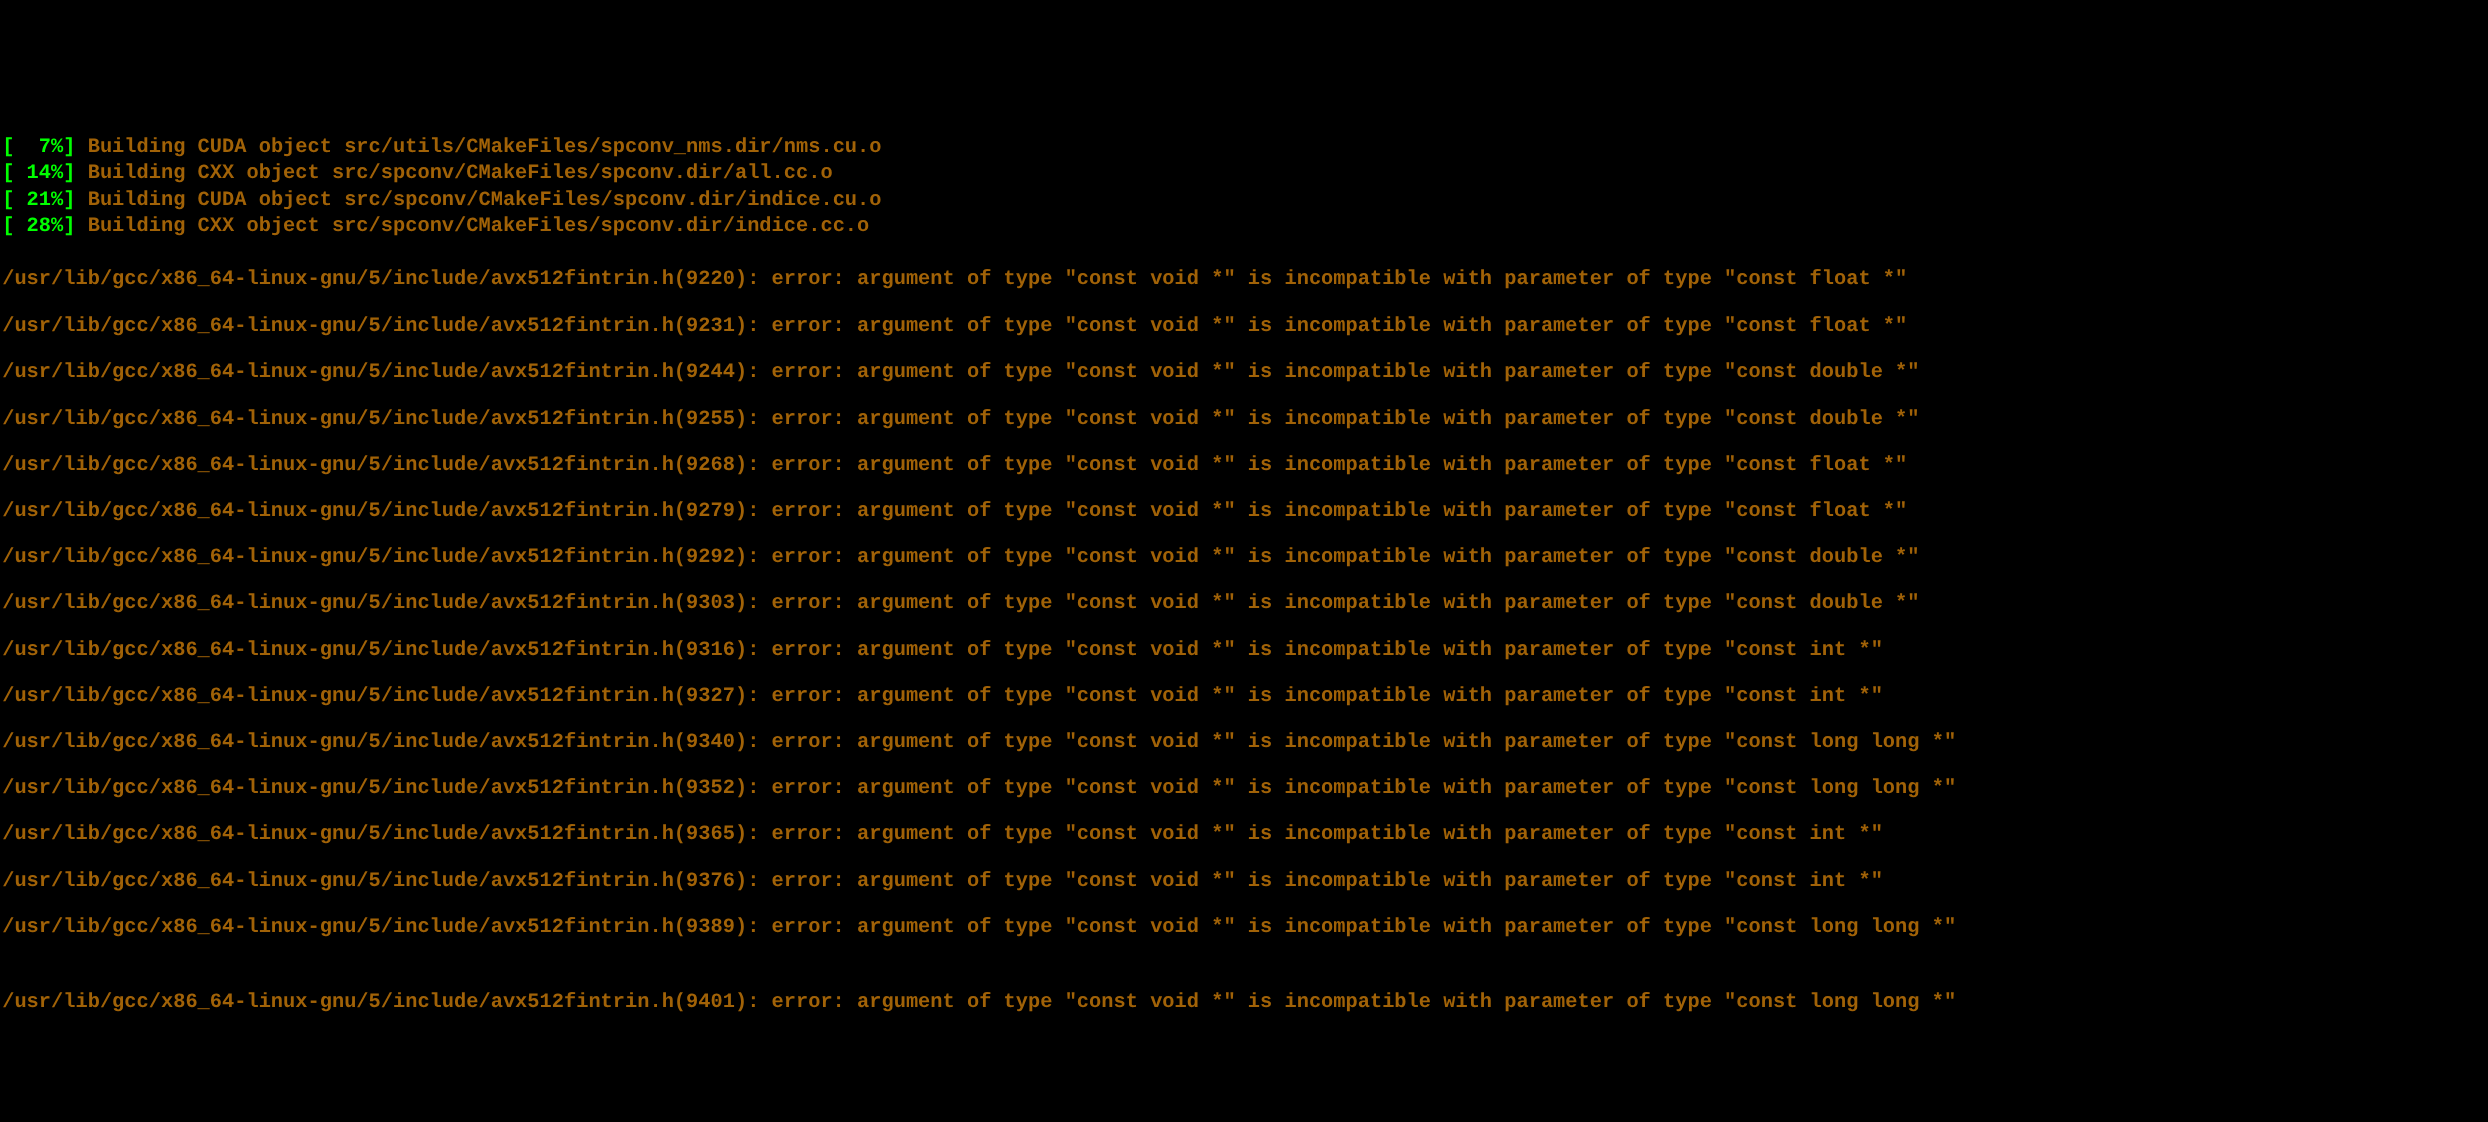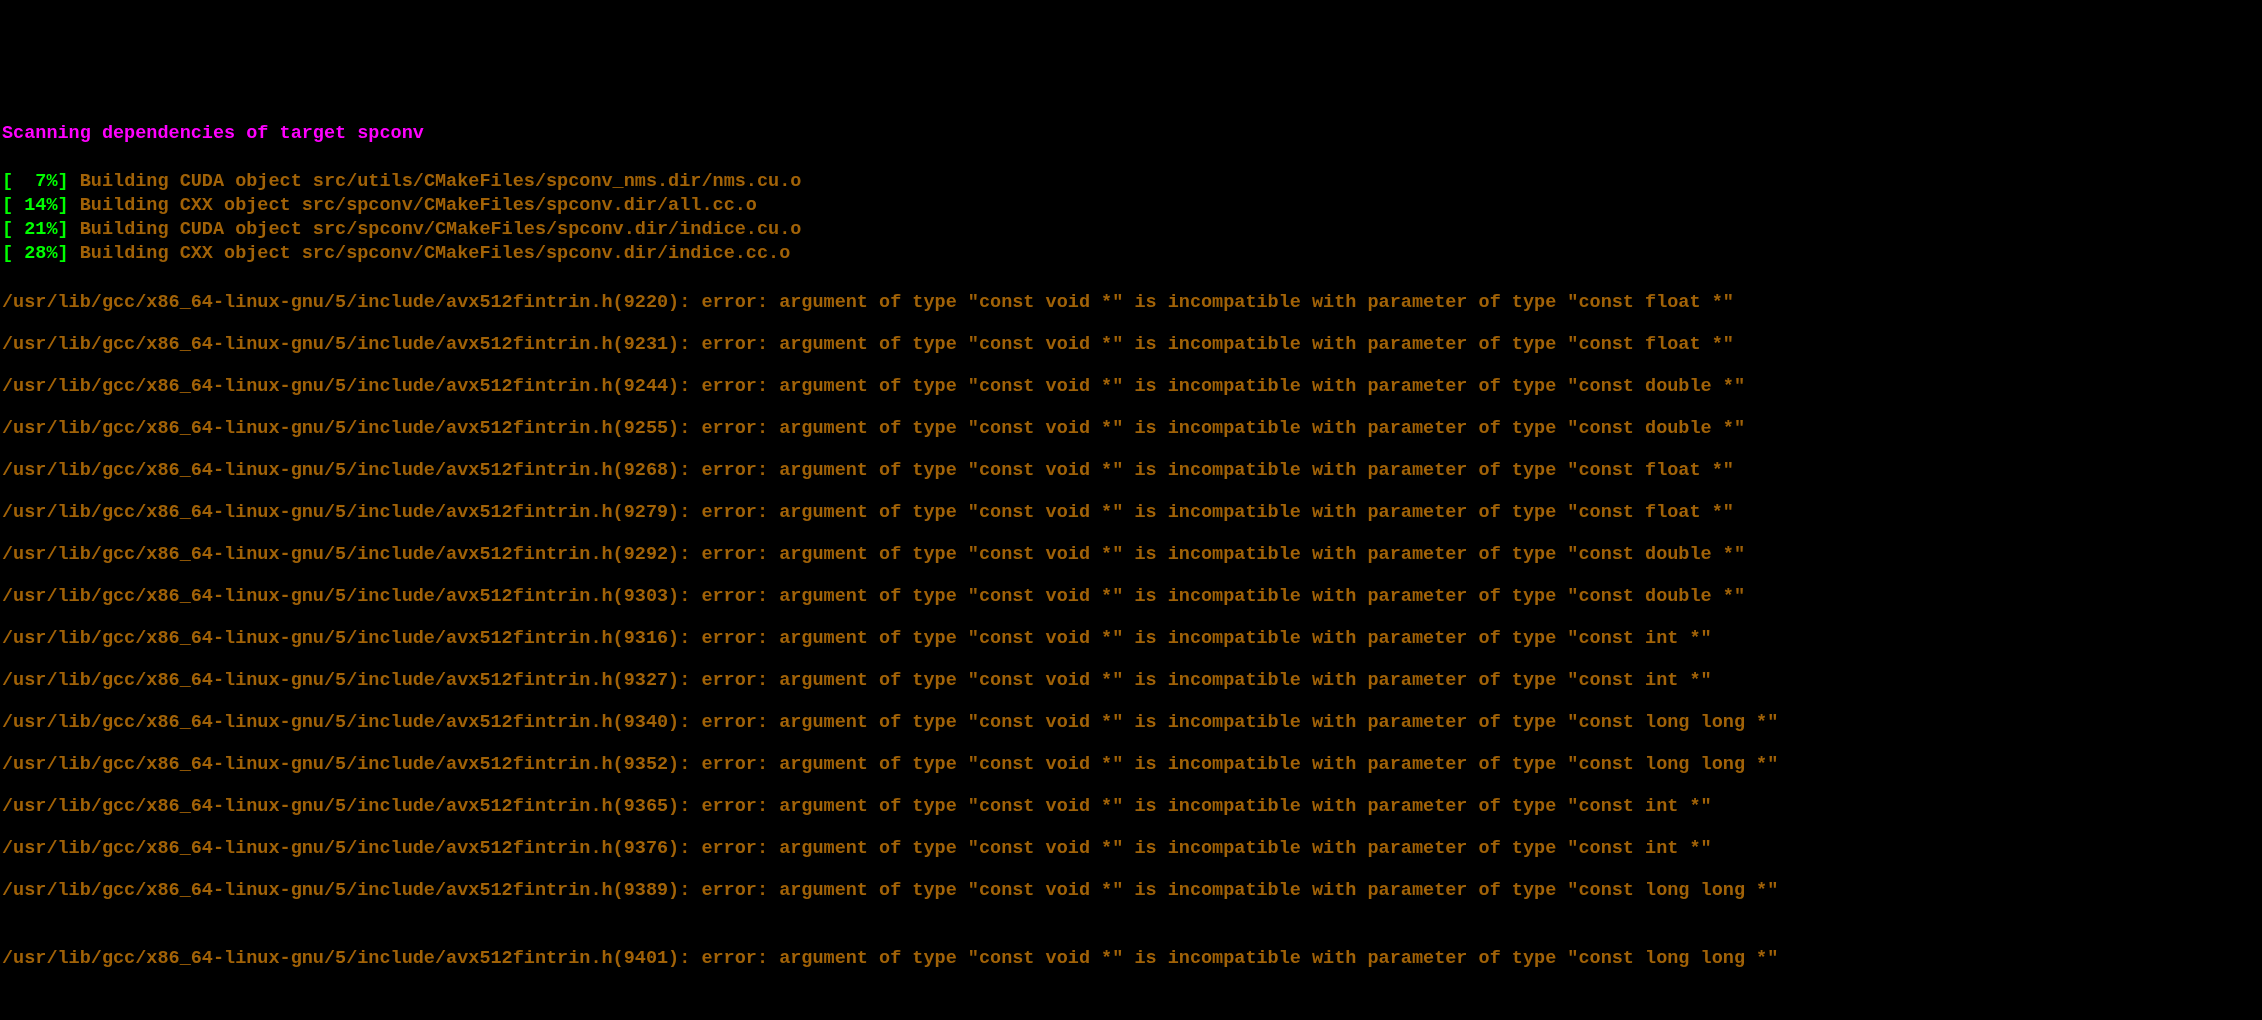--- a/index.html
+++ b/index.html
@@ -37,19 +37,18 @@
       margin-bottom: 0;
       margin-top: 44px;
     }
   </style>
 </head>
 <body>
 
 
 
 <div>
-<span class="line magenta">Scanning dependencies of target spconv</span>
 <div id="build-container"><span class="line"><span class="bright-green">[  7%]</span><span class="green"> Building CUDA object src/utils/CMakeFiles/spconv_nms.dir/nms.cu.o</span></span><span class="line"><span class="bright-green">[ 14%]</span><span class="green"> Building CXX object src/spconv/CMakeFiles/spconv.dir/all.cc.o</span></span><span class="line"><span class="bright-green">[ 21%]</span><span class="green"> Building CUDA object src/spconv/CMakeFiles/spconv.dir/indice.cu.o</span></span><span class="line"><span class="bright-green">[ 28%]</span><span class="green"> Building CXX object src/spconv/CMakeFiles/spconv.dir/indice.cc.o</span></span></div>
 <div id="error-container"><span class="error-line green">/usr/lib/gcc/x86_64-linux-gnu/5/include/avx512fintrin.h(9220): error: argument of type "const void *" is incompatible with parameter of type "const float *"</span><span class="error-line green">/usr/lib/gcc/x86_64-linux-gnu/5/include/avx512fintrin.h(9231): error: argument of type "const void *" is incompatible with parameter of type "const float *"</span><span class="error-line green">/usr/lib/gcc/x86_64-linux-gnu/5/include/avx512fintrin.h(9244): error: argument of type "const void *" is incompatible with parameter of type "const double *"</span><span class="error-line green">/usr/lib/gcc/x86_64-linux-gnu/5/include/avx512fintrin.h(9255): error: argument of type "const void *" is incompatible with parameter of type "const double *"</span><span class="error-line green">/usr/lib/gcc/x86_64-linux-gnu/5/include/avx512fintrin.h(9268): error: argument of type "const void *" is incompatible with parameter of type "const float *"</span><span class="error-line green">/usr/lib/gcc/x86_64-linux-gnu/5/include/avx512fintrin.h(9279): error: argument of type "const void *" is incompatible with parameter of type "const float *"</span><span class="error-line green">/usr/lib/gcc/x86_64-linux-gnu/5/include/avx512fintrin.h(9292): error: argument of type "const void *" is incompatible with parameter of type "const double *"</span><span class="error-line green">/usr/lib/gcc/x86_64-linux-gnu/5/include/avx512fintrin.h(9303): error: argument of type "const void *" is incompatible with parameter of type "const double *"</span><span class="error-line green">/usr/lib/gcc/x86_64-linux-gnu/5/include/avx512fintrin.h(9316): error: argument of type "const void *" is incompatible with parameter of type "const int *"</span><span class="error-line green">/usr/lib/gcc/x86_64-linux-gnu/5/include/avx512fintrin.h(9327): error: argument of type "const void *" is incompatible with parameter of type "const int *"</span><span class="error-line green">/usr/lib/gcc/x86_64-linux-gnu/5/include/avx512fintrin.h(9340): error: argument of type "const void *" is incompatible with parameter of type "const long long *"</span><span class="error-line green">/usr/lib/gcc/x86_64-linux-gnu/5/include/avx512fintrin.h(9352): error: argument of type "const void *" is incompatible with parameter of type "const long long *"</span><span class="error-line green">/usr/lib/gcc/x86_64-linux-gnu/5/include/avx512fintrin.h(9365): error: argument of type "const void *" is incompatible with parameter of type "const int *"</span><span class="error-line green">/usr/lib/gcc/x86_64-linux-gnu/5/include/avx512fintrin.h(9376): error: argument of type "const void *" is incompatible with parameter of type "const int *"</span><span class="error-line green">/usr/lib/gcc/x86_64-linux-gnu/5/include/avx512fintrin.h(9389): error: argument of type "const void *" is incompatible with parameter of type "const long long *"</span><span class="error-line green">/usr/lib/gcc/x86_64-linux-gnu/5/include/avx512fintrin.h(9401): error: argument of type "const void *" is incompatible with parameter of type "const long long *"</span></div>
 </div>
 
 
 
 
 </body></html>

